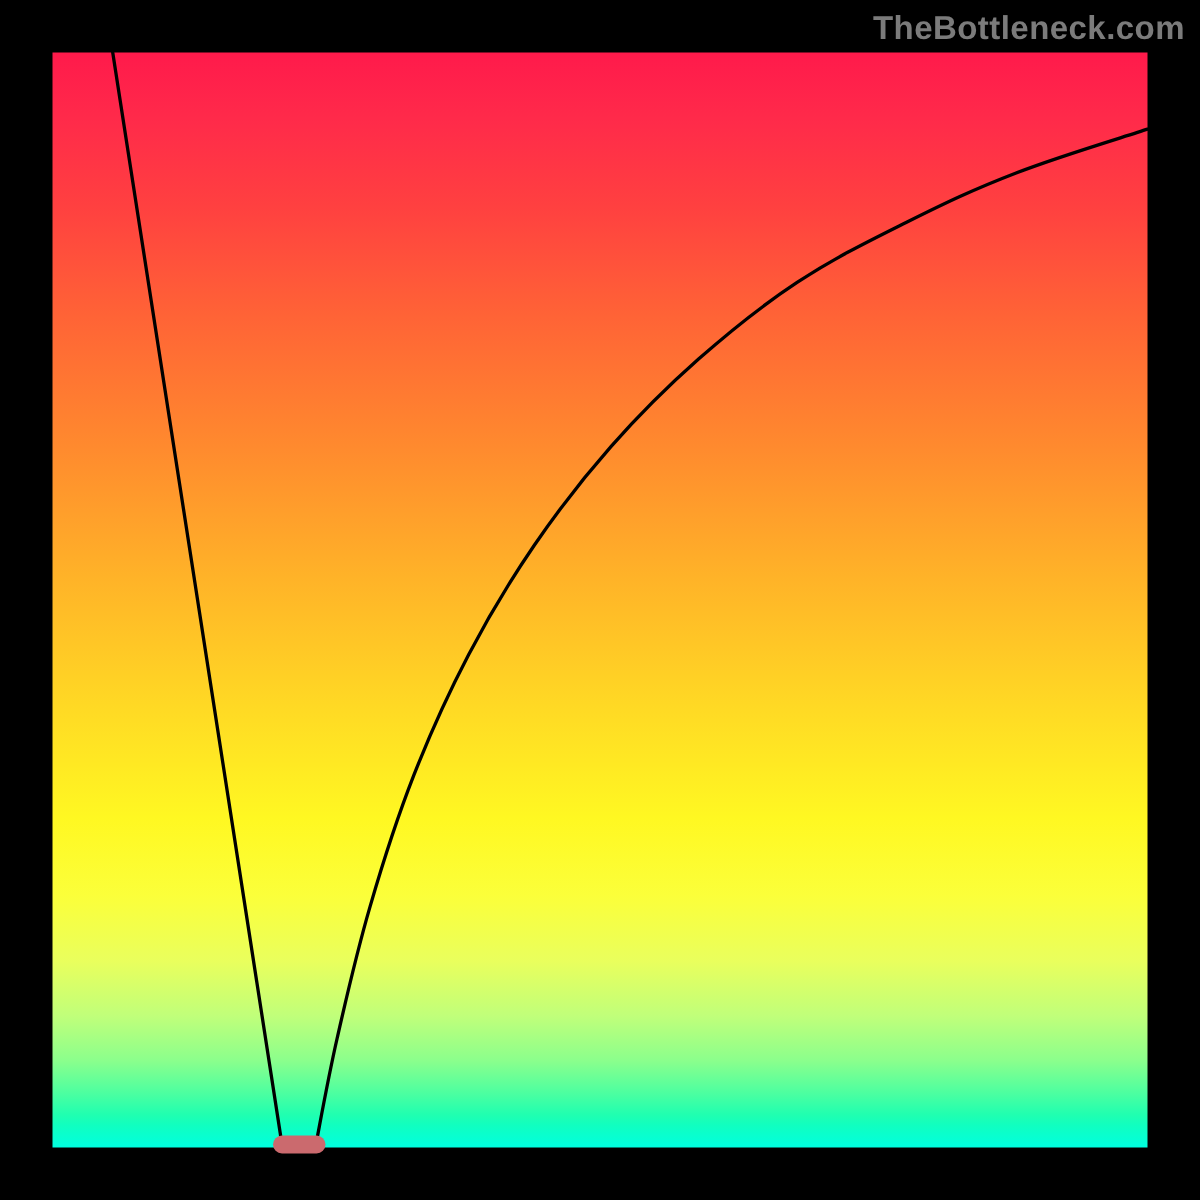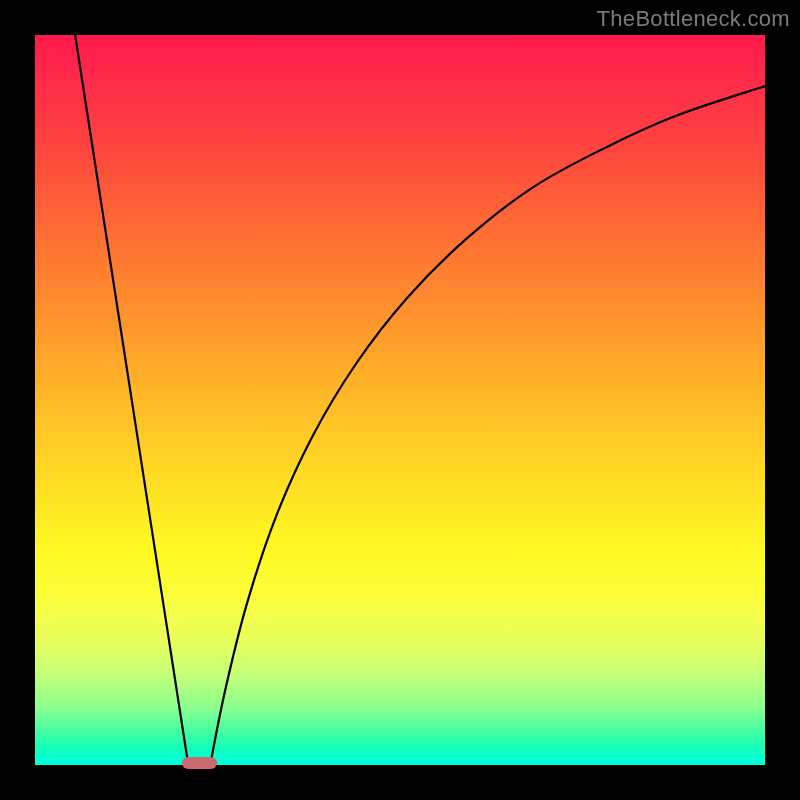--- a/index.html
+++ b/index.html
@@ -47,21 +47,21 @@
     position: absolute;
     left: 0;
     top: 0;
   }
   .watermark {
     position: absolute;
     top: 6px;
     right: 10px;
     color: #7b7b7b;
     font-size: 22px;
-    font-weight: 400;
+    font-weight: 700;
     letter-spacing: 0.3px;
     font-family: Arial, Helvetica, sans-serif;
   }
   .marker {
     position: absolute;
     background: #cb6a6e;
     border-radius: 999px;
   }
 </style>
 </head>

